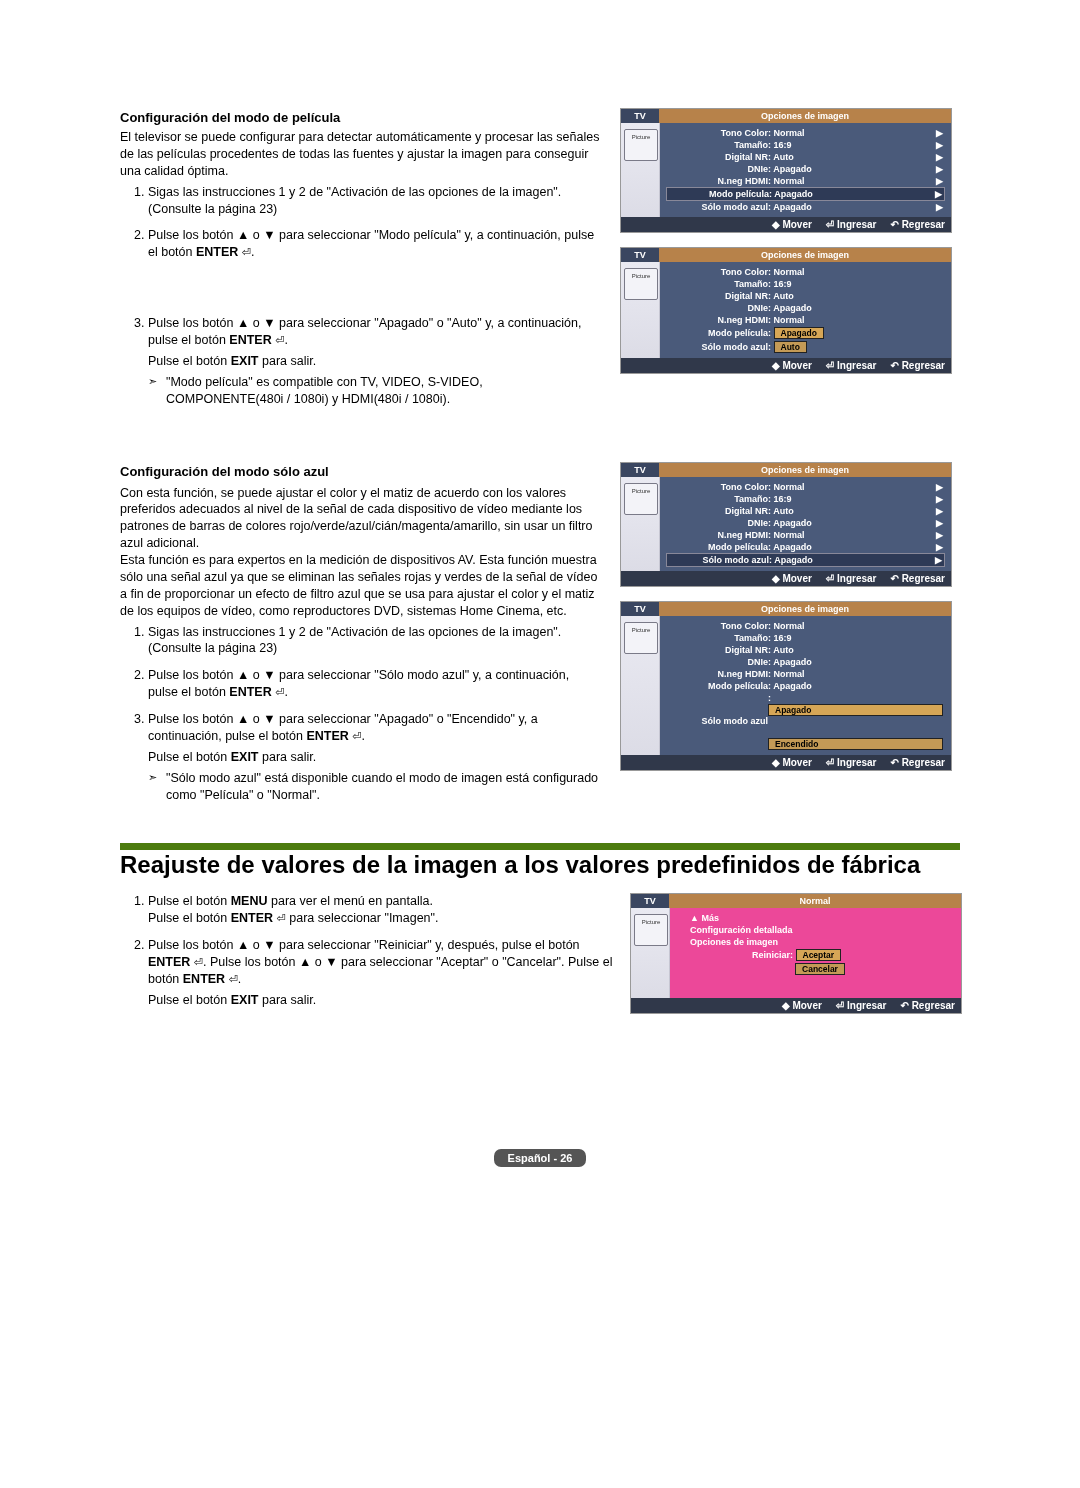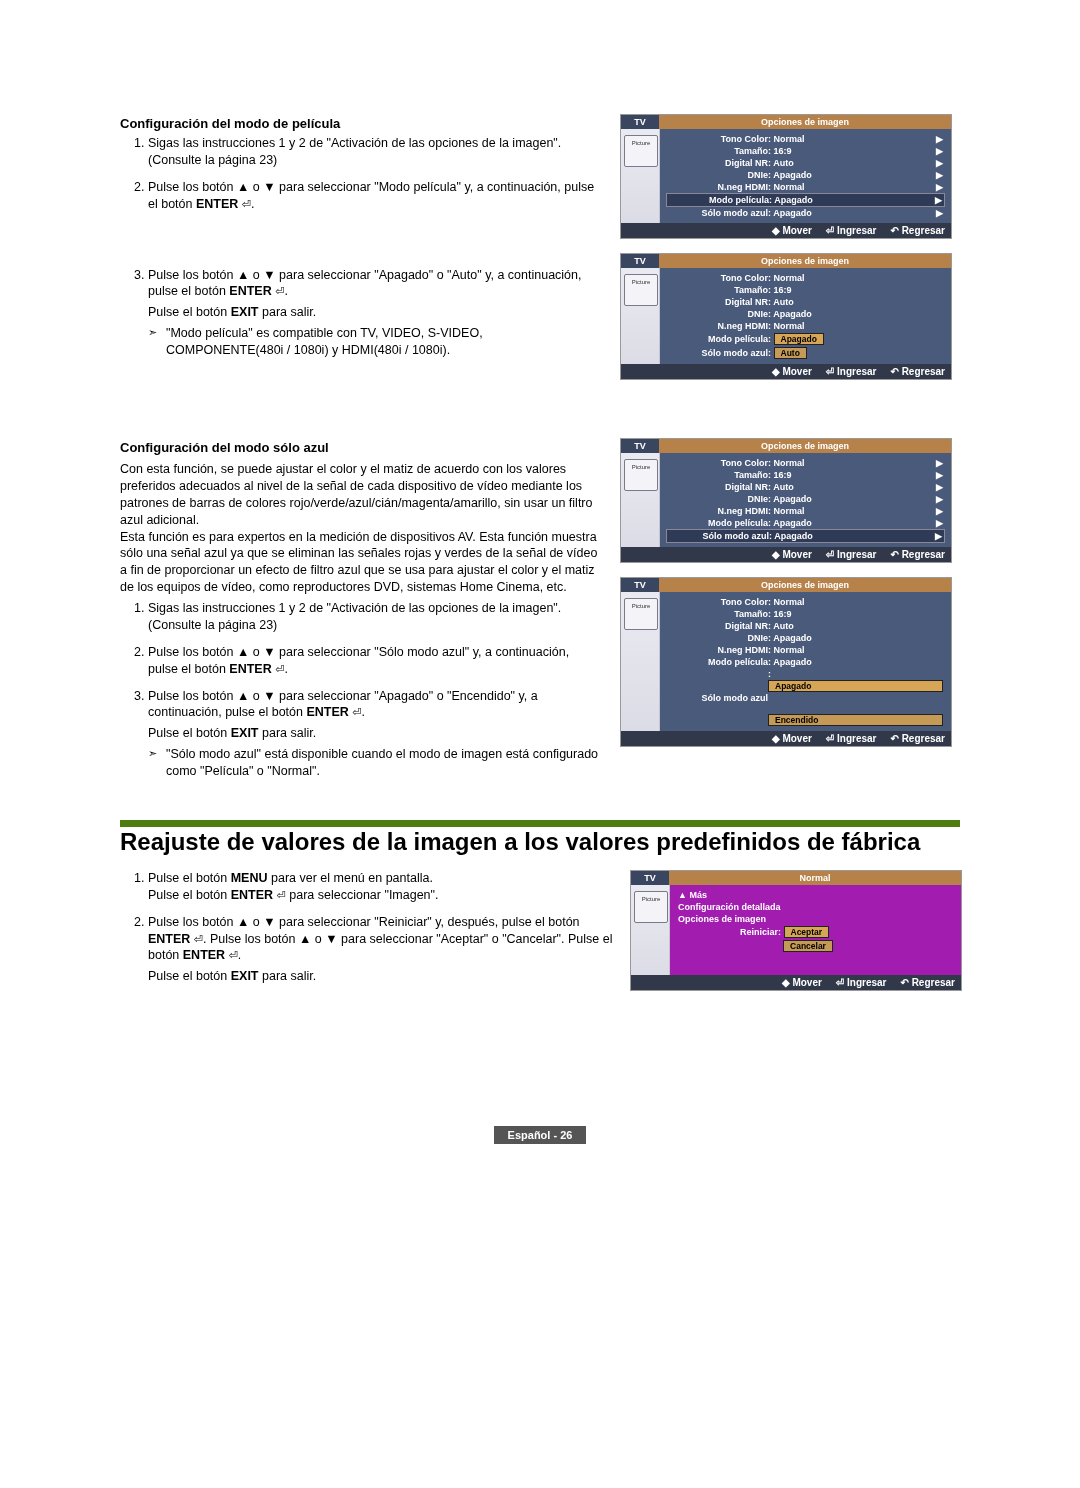--- a/index.html
+++ b/index.html
@@ -4,21 +4,21 @@
 <style>
   body {
     font-family: Arial, Helvetica, sans-serif;
     background: #fff;
     margin: 0;
     padding: 0;
     width: 1080px;
   }
   .page {
     width: 840px;
-    margin: 10px auto;
+    margin: 4px auto;
     padding: 100px 0 40px 0;
     position: relative;
   }
   .section-title {
     font-weight: bold;
     font-size: 13px;
     margin: 6px 0 4px 0;
   }
   .body-text {
     font-size: 12.5px;
@@ -67,21 +67,21 @@
   }
   .footer-badge {
     text-align: center;
     margin-top: 120px;
   }
   .footer-badge span {
     display: inline-block;
     background: #555;
     color: #fff;
     padding: 3px 14px;
-    border-radius: 0;
+    border-radius: 7px;
     font-size: 11px;
     font-weight: bold;
   }
   .enter-icon::after {
     content: "⏎";
     font-size: 11px;
   }
 
   
   .osd {
@@ -174,34 +174,35 @@
     font-size: 10px;
     padding: 2px 6px;
     display: flex;
     justify-content: flex-end;
     gap: 14px;
     font-weight: bold;
   }
   .osd .footerbar span { white-space: nowrap; }
   .osd .items2 {
     flex:1;
-    background:#a21caf;
-    padding:4px 6px;
+    background:#ec4899;
+    padding:4px 18px;
   }
   .osd .row.plain { color:#fff; font-weight:bold; padding:1px 2px; }
   .osd .row .valgroup { flex:1; display:flex; flex-direction:column; gap:1px; }
   .osd .more { color:#fff; font-weight:bold; padding:1px 2px; }
 </style>
 </head>
 <body>
 
 <div class="page">
 
   <div class="col-left">
     <div class="section-title">Configuración del modo de película</div>
+    <div class="body-text">El televisor se puede configurar para detectar automáticamente y procesar las señales de las películas procedentes de todas las fuentes y ajustar la imagen para conseguir una calidad óptima.</div>
     <ol class="steps">
       <li>Sigas las instrucciones 1 y 2 de "Activación de las opciones de la imagen". (Consulte la página 23)</li>
       <li>
         <span>Pulse los botón ▲ o ▼ para seleccionar "Modo película" y, a continuación, pulse el botón </span><b>ENTER</b> <span class="enter-icon"></span><span>.</span>
       </li>
     </ol>
     <div style="height:40px"></div>
     <ol class="steps" start="3">
       <li>
         <span>Pulse los botón ▲ o ▼ para seleccionar "Apagado" o "Auto" y, a continuación, pulse el botón </span><b>ENTER</b> <span class="enter-icon"></span><span>.</span>

